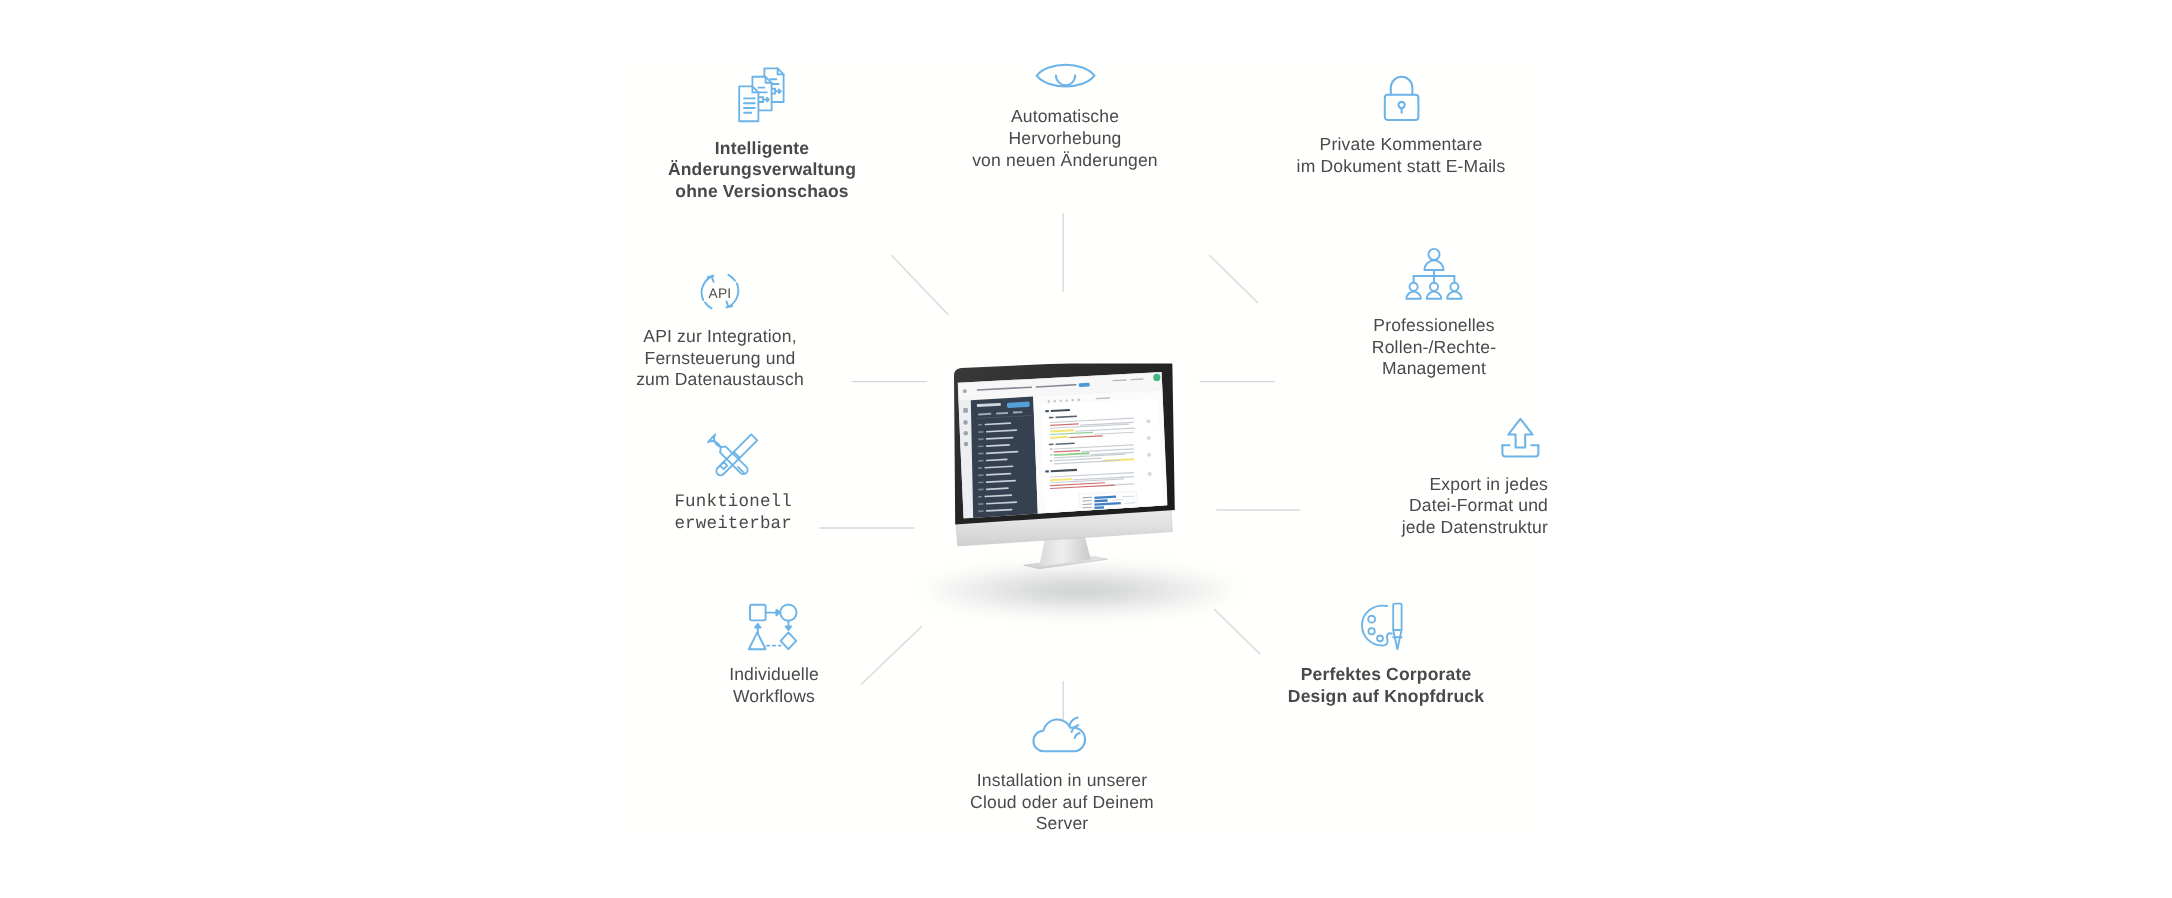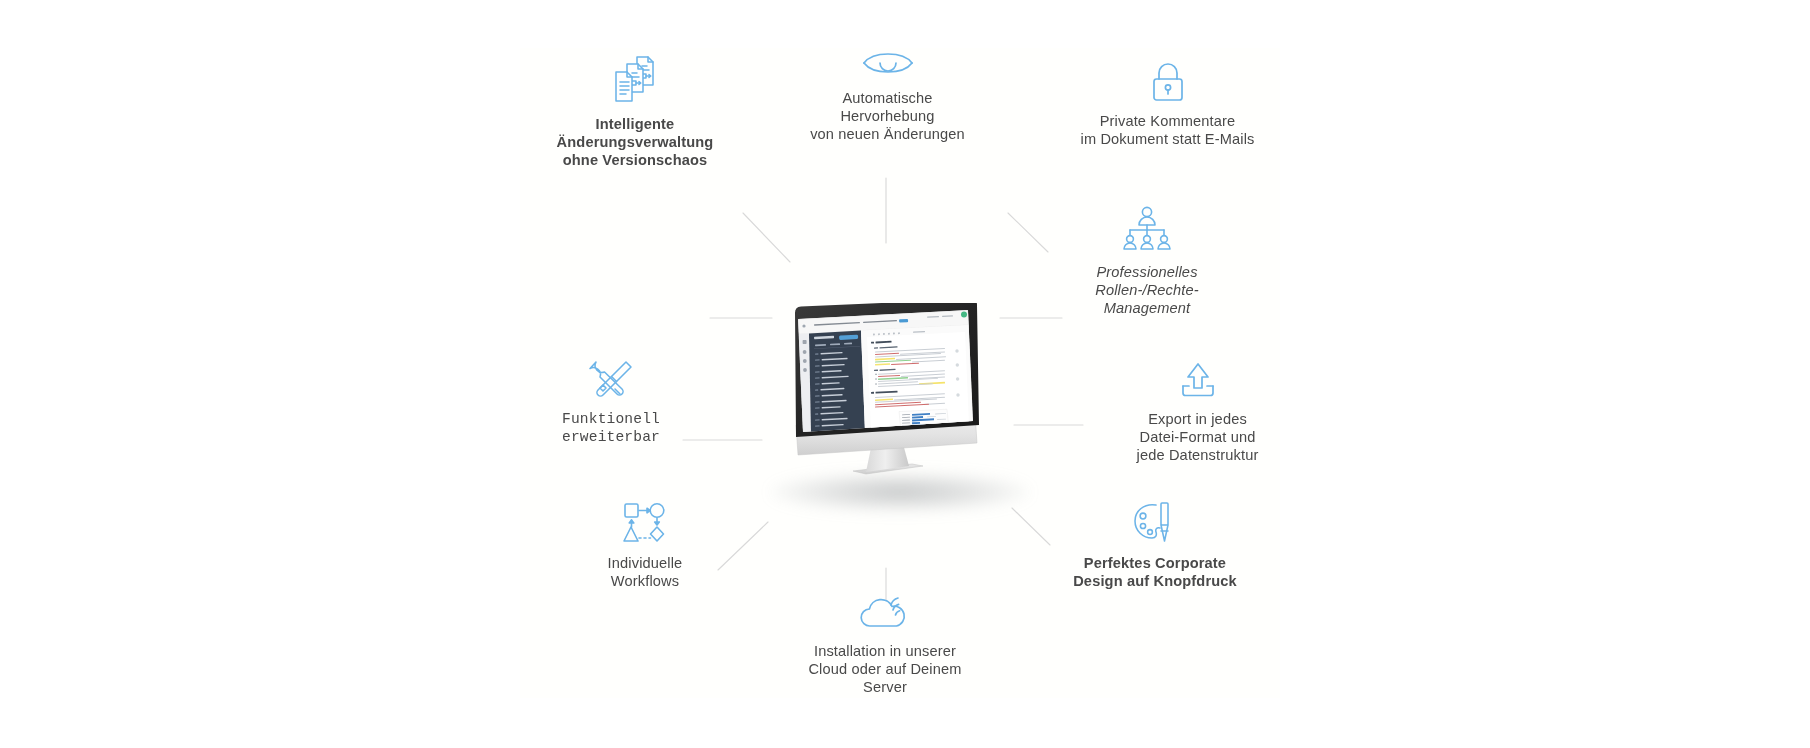--- a/index.html
+++ b/index.html
@@ -397,21 +397,21 @@
           <rect x="6" y="19" width="28" height="21" rx="2.5"></rect>
           <circle cx="20" cy="27.5" r="2.6"></circle>
           <path d="M20 30 v4"></path>
         </g>
       </svg>
     </span>
     <span class="flabel">Private Kommentare
 im Dokument statt E-Mails</span>
   </div>
 
-  <div class="feature" style="left:1052px; top:205px; width:190px;font-style:italic;">
+  <div class="feature" style="left:1100px; top:205px; width:190px;">
     <span class="ficon">
       <svg width="58" height="50" viewBox="0 0 58 50">
         <g fill="none" stroke="#6cb4e8" stroke-width="1.6" stroke-linecap="round" stroke-linejoin="round">
           <circle cx="29" cy="7" r="4.6"></circle>
           <path d="M21 20 a8 8 0 0 1 16 0 z"></path>
           <path d="M29 20 v5"></path>
           <path d="M12 25 h34"></path>
           <path d="M12 25 v5 M29 25 v5 M46 25 v5"></path>
           <circle cx="12" cy="34" r="3.4"></circle>
           <path d="M6 44 a6 6 0 0 1 12 0 z"></path>
@@ -420,21 +420,21 @@
           <circle cx="46" cy="34" r="3.4"></circle>
           <path d="M40 44 a6 6 0 0 1 12 0 z"></path>
         </g>
       </svg>
     </span>
     <span class="flabel">Professionelles
 Rollen-/Rechte-
 Management</span>
   </div>
 
-  <div class="feature" style="left:1105px; top:360px; width:185px;">
+  <div class="feature" style="left:1105px; top:345px; width:185px;text-align:right;">
     <span class="ficon">
       <svg width="46" height="42" viewBox="0 0 46 42">
         <g fill="none" stroke="#6cb4e8" stroke-width="1.7" stroke-linecap="round" stroke-linejoin="round">
           <path d="M23 4 L33 17 h-6 v11 h-8 v-11 h-6 z"></path>
           <path d="M8 26 v7 a2.5 2.5 0 0 0 2.5 2.5 h25 a2.5 2.5 0 0 0 2.5 -2.5 v-7"></path>
           <path d="M8 26 h6 M32 26 h6"></path>
         </g>
       </svg>
     </span>
     <span class="flabel">Export in jedes
@@ -509,14 +509,32 @@
           <path d="M39 4 l5 5 -14.5 14.5 -5 -5 Z"></path>
           <path d="M24.5 18.5 L11 32 a3.5 3.5 0 0 0 5 5 L29.5 23.5"></path>
           <path d="M16 27 l3 3 -3 3 -3 -3 z"></path>
         </g>
       </svg>
     </span>
     <span class="flabel">Funktionell
 erweiterbar</span>
   </div>
 
+  <div class="feature" style="left:505px; top:222px; width:190px;">
+    <span class="ficon">
+      <svg width="48" height="42" viewBox="0 0 48 42">
+        <g fill="none" stroke="#6cb4e8" stroke-width="1.6" stroke-linecap="round" stroke-linejoin="round">
+          <path d="M38 14 a15 15 0 0 1 -8 20"></path>
+          <path d="M31 33.8 l-1.6 -4.6 M29.4 34.2 l4.8 -1.2"></path>
+          <path d="M10 28 a15 15 0 0 1 8 -20"></path>
+          <path d="M17 8.2 l1.6 4.6 M18.6 7.8 l-4.8 1.2"></path>
+          <path d="M36.5 12 a15 15 0 0 0 -5.5 -5"></path>
+          <path d="M11.5 30 a15 15 0 0 0 5.5 5"></path>
+        </g>
+        <text x="24" y="26" text-anchor="middle" font-family="'Liberation Sans', sans-serif" font-size="11.5" fill="#4c4c4c">API</text>
+      </svg>
+    </span>
+    <span class="flabel">API zur Integration,
+Fernsteuerung und
+zum Datenaustausch</span>
+  </div>
 
 </div>
 
 </body></html>

